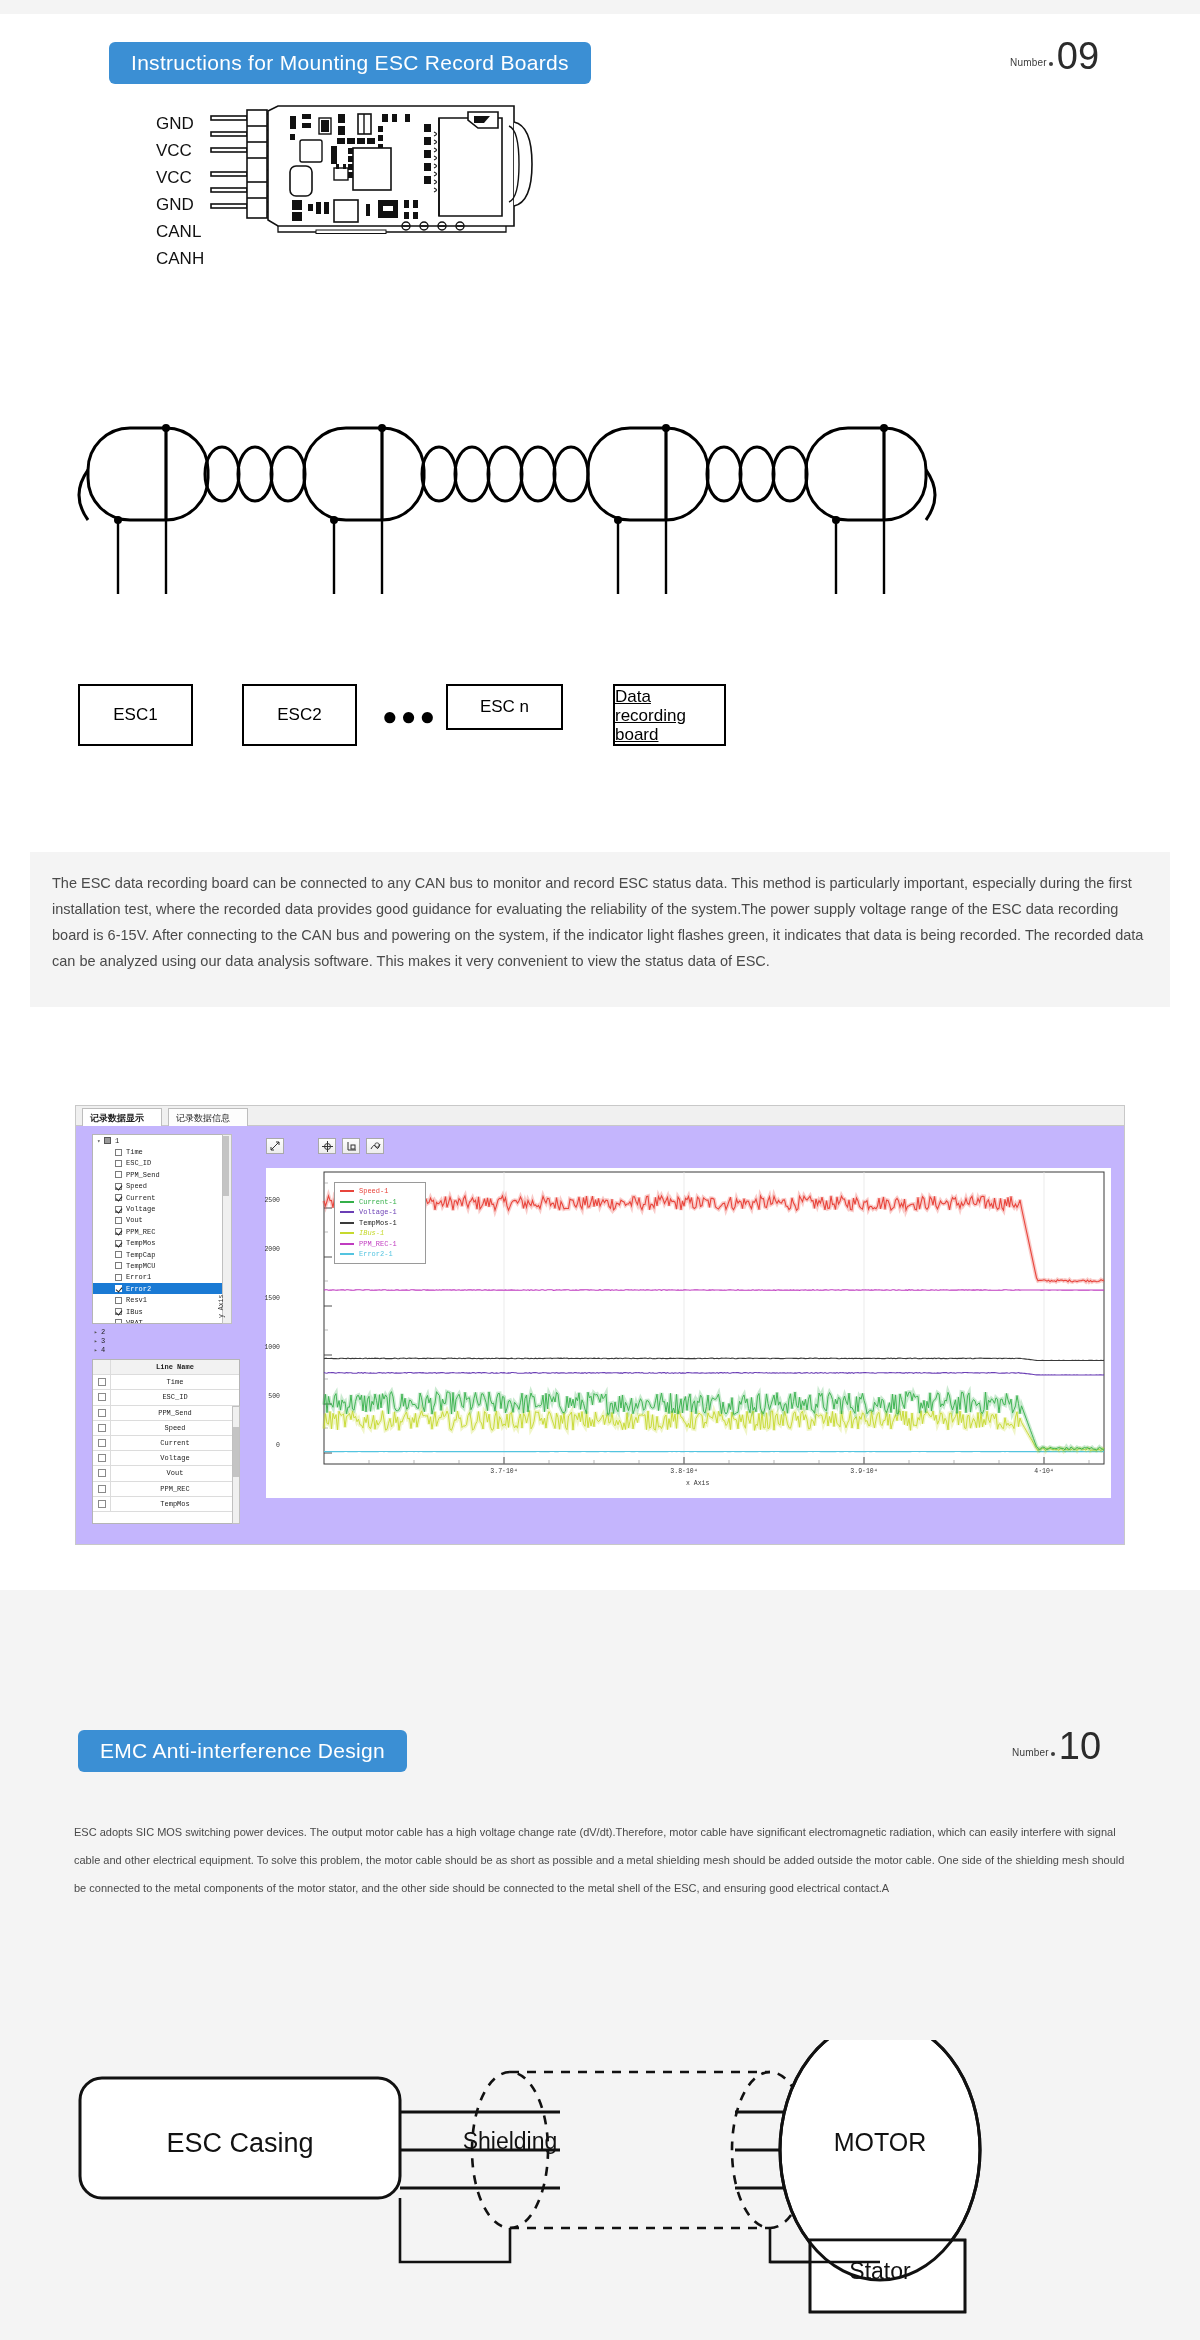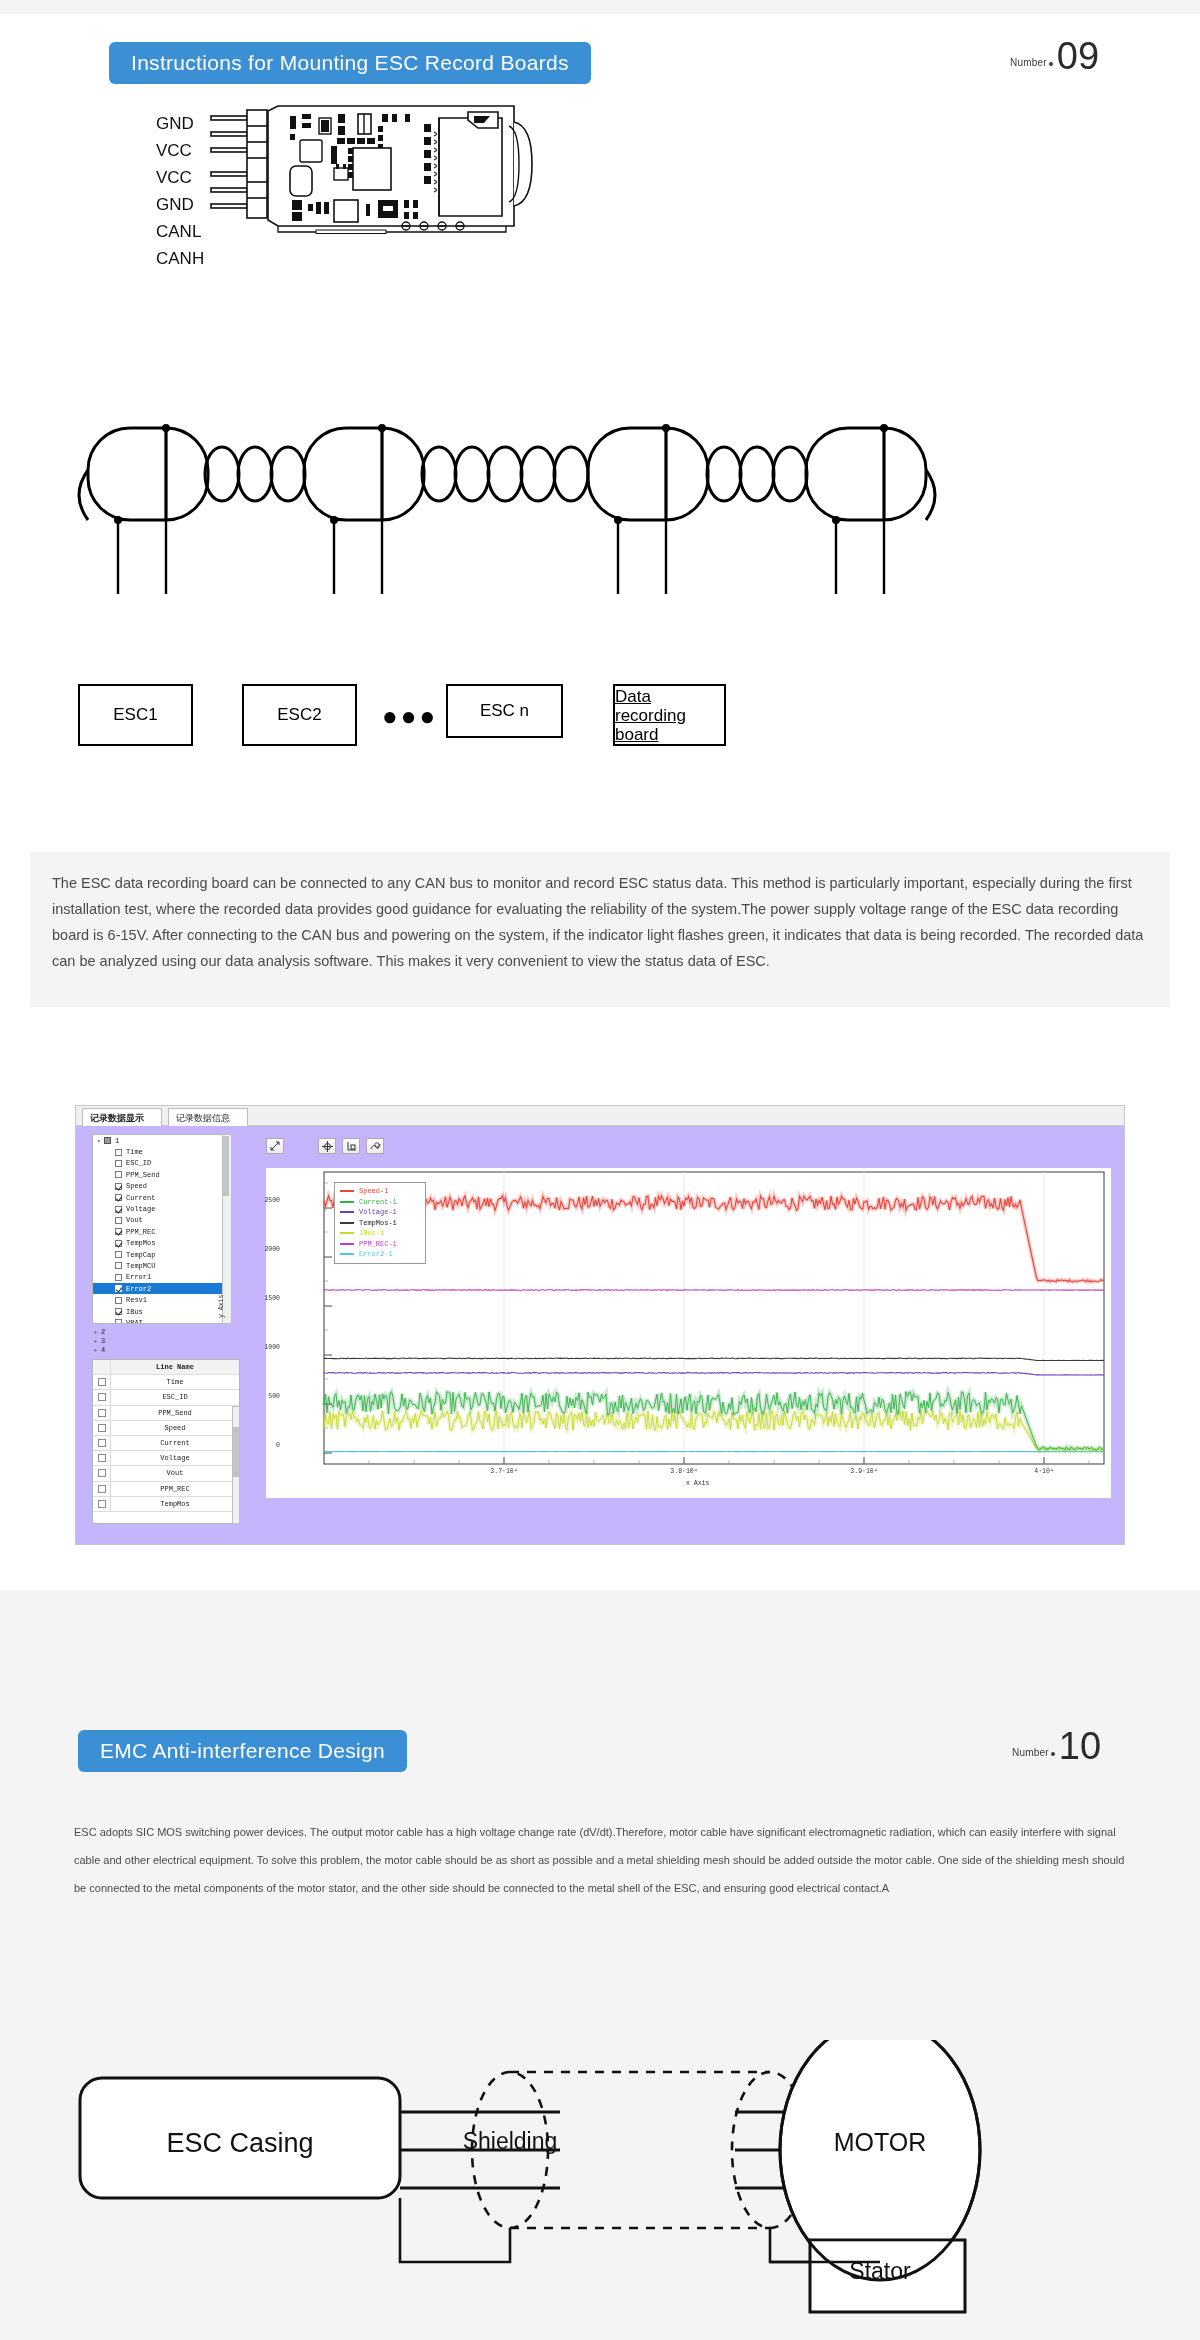--- a/index.html
+++ b/index.html
@@ -308,21 +308,21 @@
       <circle cx="548" cy="100" r="4"></circle>
         <circle cx="596" cy="8" r="4"></circle>
       <circle cx="766" cy="100" r="4"></circle>
         <circle cx="814" cy="8" r="4"></circle>
     </g>
   </svg>
 
   <div class="boxlabel" style="left:78px;  top:684px; width:115px; height:62px;">ESC1</div>
   <div class="boxlabel" style="left:242px; top:684px; width:115px; height:62px;">ESC2</div>
   <div class="dots" style="left:382px; top:701px;">●●●</div>
-  <div class="boxlabel" style="left:446px; top:684px; width:117px; height:54px;">ESC n</div>
+  <div class="boxlabel" style="left:446px; top:684px; width:117px; height:46px;">ESC n</div>
   <div class="boxlabel left-al" style="left:613px; top:684px; width:113px; height:62px; line-height:19px;">Data recording board</div>
 
   <div class="note" style="left:30px; top:852px; width:1140px; height:155px;">
     <span>The ESC data recording board can be connected to any CAN bus to monitor and record ESC status data. This method is particularly important, especially during the first installation test, where the recorded data provides good guidance for evaluating the reliability of the system.The power supply voltage range of the ESC data recording board is 6-15V. After connecting to the CAN bus and powering on the system, if the indicator light flashes green, it indicates that data is being recorded. The recorded data can be analyzed using our data analysis software. This makes it very convenient to view the status data of ESC.</span>
   </div>
 
   <div class="app" style="left:75px; top:1105px; width:1050px; height:440px;">
 
     <div class="app-tabs"></div>
     <div class="tab sel" style="left:6px; width:80px;">记录数据显示</div>

